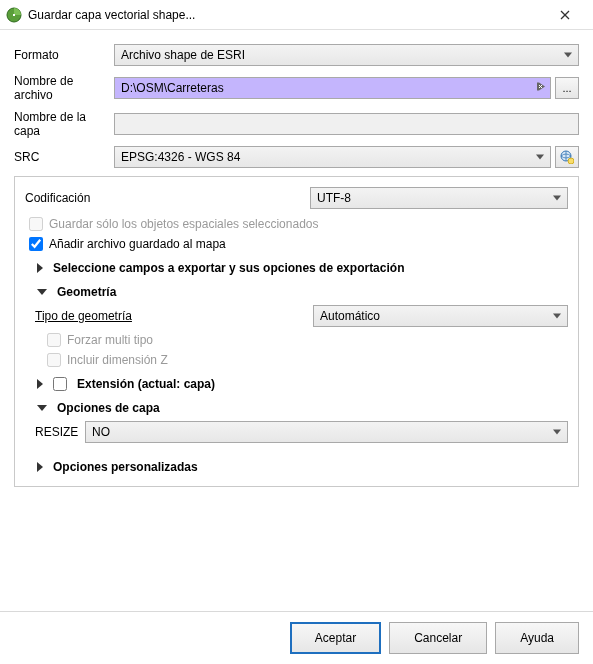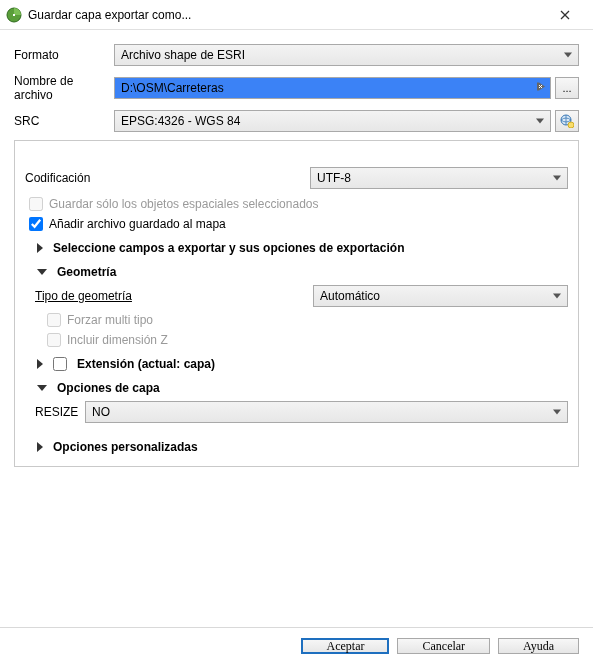--- a/index.html
+++ b/index.html
@@ -75,21 +75,21 @@
     border-left: 4px solid transparent;
     border-right: 4px solid transparent;
     border-top: 5px solid #555;
     transform: translateY(-50%);
     pointer-events: none;
   }
   input[type=text].textfield {
     width: 100%;
     height: 22px;
     border: 1px solid #a9a9a9;
-    background: #3b82f6;
+    background: #c4b5fd;
     font-family: inherit;
     font-size: 12px;
     padding: 0 24px 0 6px;
   }
   .input-wrap {
     position: relative;
     flex: 1;
   }
   .input-clear {
     position: absolute;
@@ -100,21 +100,21 @@
   .icon-btn {
     width: 24px; height: 22px;
     border: 1px solid #a9a9a9;
     background: linear-gradient(#f7f7f7,#e6e6e6);
     display: flex; align-items: center; justify-content: center;
     cursor: pointer;
     font-size: 11px;
   }
   .groupbox {
     border: 1px solid #c9c9c9;
-    padding: 26px 10px 10px 10px;
+    padding: 10px 10px 10px 10px;
     margin-top: 4px;
   }
   .group-row {
     display: flex;
     align-items: center;
     margin-bottom: 8px;
   }
   .group-label {
     width: 285px;
     font-size: 12px;
@@ -179,24 +179,24 @@
     bottom: 0; left: 0; right: 0;
     border-top: 1px solid #d9d9d9;
     padding: 10px 14px;
     display: flex;
     justify-content: flex-end;
     gap: 8px;
     background: #fff;
   }
   .btn {
     min-width: 78px;
-    height: 16px;
+    height: 32px;
     border: 1px solid #a9a9a9;
     background: linear-gradient(#f7f7f7,#e6e6e6);
-    font-family: Liberation Serif, serif;
+    font-family: Liberation Sans, sans-serif;
     font-size: 12px;
     cursor: pointer;
     padding: 0 24px;
   }
   .btn.default {
     border: 1px solid #1e6fbf;
     box-shadow: 0 0 0 1px #1e6fbf inset;
   }
   .header-check {
     width: 14px; height: 14px; margin: 0;
@@ -206,21 +206,21 @@
 <body>
 
 <div class="titlebar">
   <span class="app-icon">
     <svg width="16" height="16" viewBox="0 0 16 16">
       <circle cx="8" cy="8" r="7" fill="#5a9e3a" stroke="#2f6b1e" stroke-width="1"></circle>
       <path d="M8 1 A7 7 0 0 1 15 8 L8 8 Z" fill="#7bbf55"></path>
       <rect x="7" y="7" width="2" height="2" fill="#fff"></rect>
     </svg>
   </span>
-  <span class="title">Guardar capa exportar como...</span>
+  <span class="title">Guardar capa vectorial shape...</span>
   <div class="close">
     <svg width="10" height="10" viewBox="0 0 10 10">
       <line x1="1" y1="1" x2="9" y2="9" stroke="#333" stroke-width="1.2"></line>
       <line x1="9" y1="1" x2="1" y2="9" stroke="#333" stroke-width="1.2"></line>
     </svg>
   </div>
 </div>
 
 <div class="content">
 
@@ -245,20 +245,26 @@
             <path d="M2 2 L4 2 L10 6 L4 10 L2 10 Z" fill="#666"></path>
             <line x1="4" y1="4.5" x2="7" y2="7.5" stroke="#fff" stroke-width="1"></line>
             <line x1="7" y1="4.5" x2="4" y2="7.5" stroke="#fff" stroke-width="1"></line>
           </svg>
         </span>
       </div>
       <div class="icon-btn">...</div>
     </div>
   </div>
 
+  <div class="row">
+    <div class="label-col">Nombre de la capa</div>
+    <div class="field-col">
+      <input type="text" class="textfield" disabled="" style="background: rgb(240, 240, 240);" value="">
+    </div>
+  </div>
 
   <div class="row">
     <div class="label-col">SRC</div>
     <div class="field-col">
       <div class="select-wrap">
         <select class="combo">
           <option>EPSG:4326 - WGS 84</option>
         </select>
       </div>
       <div class="icon-btn">

